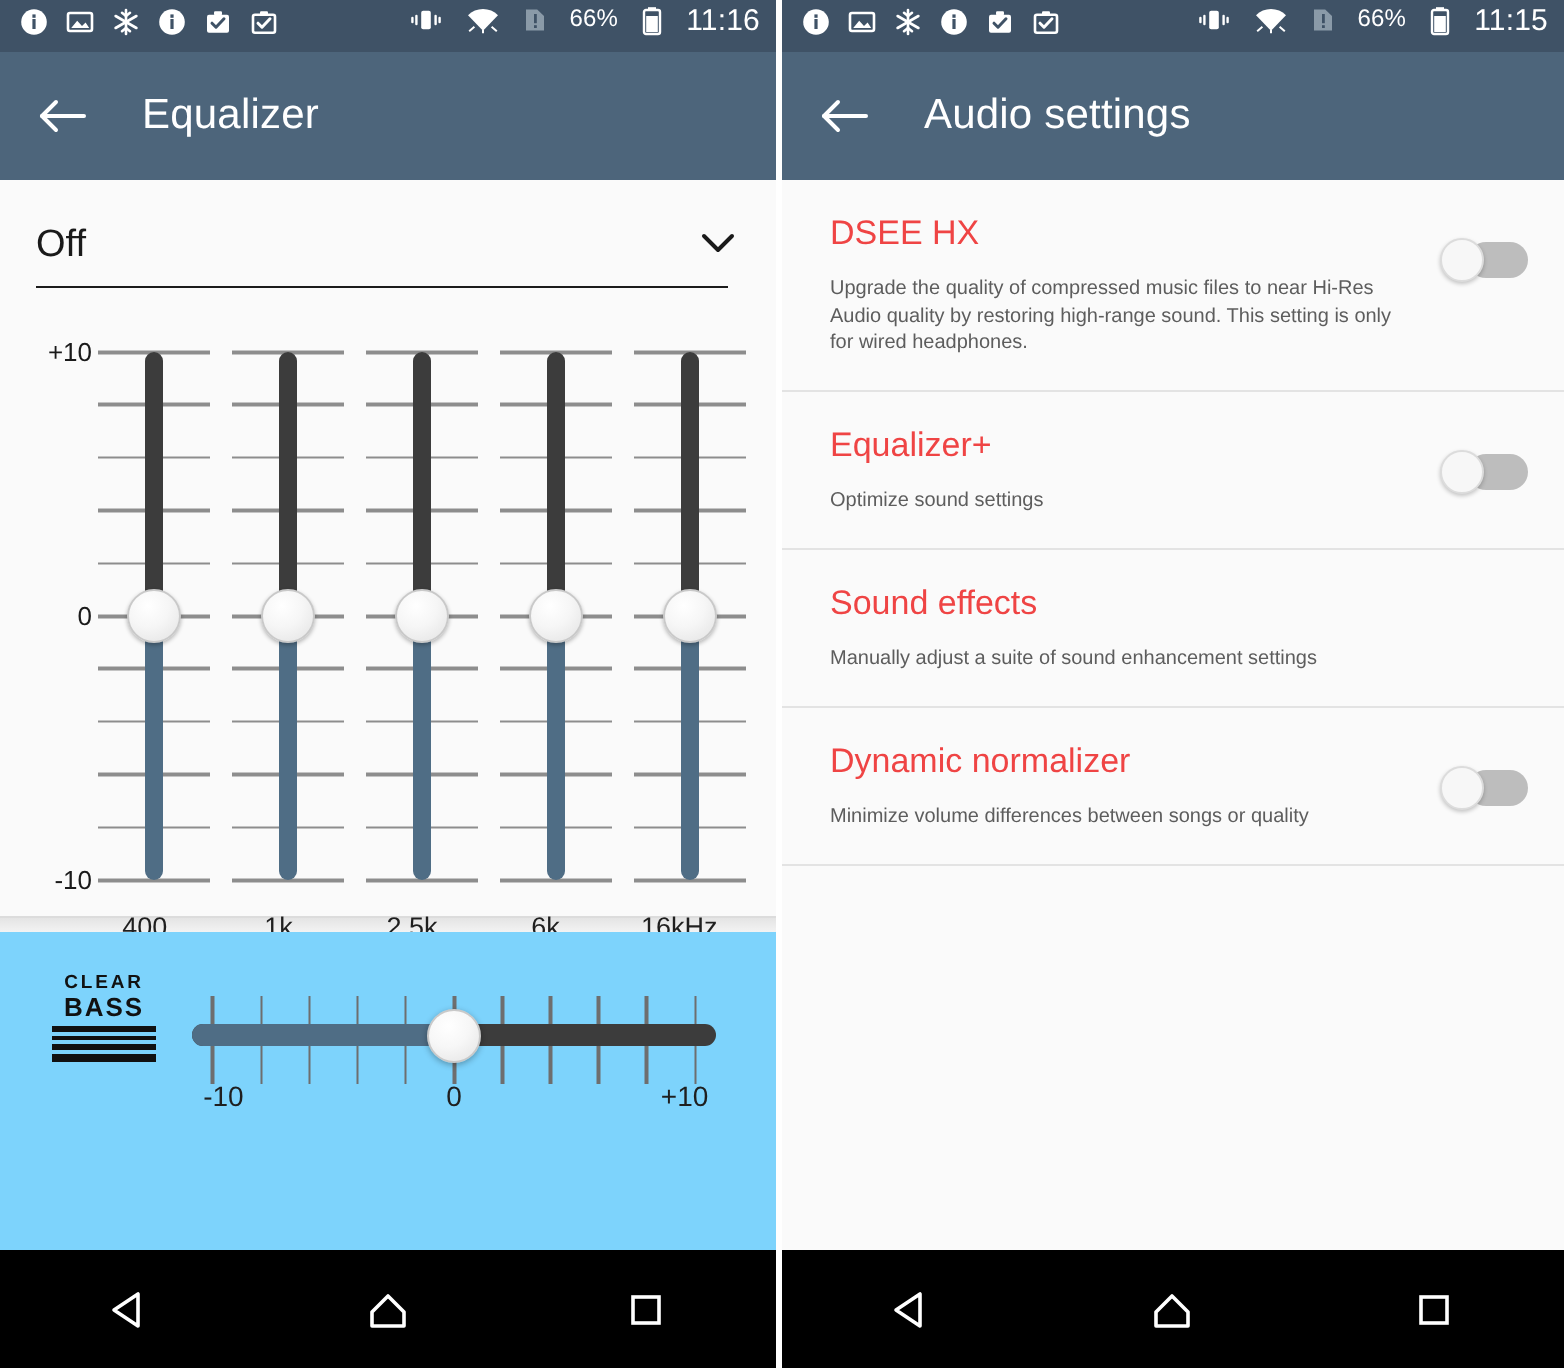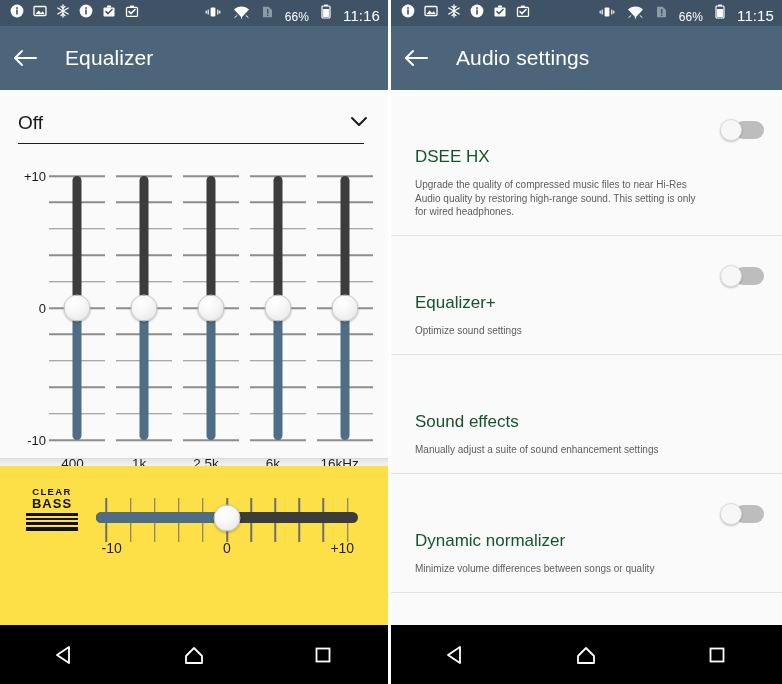--- a/index.html
+++ b/index.html
@@ -14,29 +14,29 @@
   .screen.left  { border-right:3px solid #ffffff; width:391px; }
   .screen.right { width:391px; }
 
   
   .statusbar {
     height:26px; background:#3f5266; flex:0 0 26px;
     display:flex; align-items:center; padding:0 8px 0 10px; color:#ffffff;
   }
   .sb-left { display:flex; align-items:center; gap:9px; }
   .sb-spacer { flex:1 1 auto; }
-  .sb-right { display:flex; align-items:flex-end; gap:12px; }
+  .sb-right { display:flex; align-items:flex-start; gap:12px; }
   .sb-ico { display:block; }
   .sb-text { font-size:15px; letter-spacing:.1px; color:#ffffff; font-weight:400; line-height:1; }
   .sb-pct { font-size:12px; }
 
   
   .appbar {
     height:64px; flex:0 0 64px; background:#4d657b;
-    display:flex; align-items:center; padding-left:11px; gap:26px;
+    display:flex; align-items:center; padding-left:17px; gap:26px;
   }
   .back-btn { width:28px; height:28px; display:flex; align-items:center; justify-content:center; cursor:pointer; }
   .appbar-title { color:#ffffff; font-size:21px; font-weight:400; letter-spacing:.1px; }
 
   
   .eq-body { flex:1 1 auto; background:#fafafa; display:flex; flex-direction:column; position:relative; }
 
   .preset {
     margin:22px 24px 0 18px; padding-bottom:9px;
     border-bottom:1.6px solid #1c1c1c;
@@ -65,21 +65,21 @@
     transform:translate(-50%,-50%);
     background:radial-gradient(circle at 38% 30%, #ffffff 0%, #f6f6f6 45%, #e2e2e2 100%);
     border:1px solid #c9c9c9; box-shadow:0 1px 2px rgba(0,0,0,.28); cursor:pointer;
   }
   .band-label {
     position:absolute; left:0; right:10px; text-align:center; font-size:13.5px; color:#1f1f1f;
   }
 
   
   .cb-sep { height:8px; background:linear-gradient(#e4e4e4,#f3f3f3); flex:0 0 8px; border-top:1px solid #dcdcdc; }
-  .cb-panel { flex:1 1 auto; background:#fde047; position:relative; }
+  .cb-panel { flex:1 1 auto; background:#7dd3fc; position:relative; }
   .cb-logo { position:absolute; left:26px; top:534px; }
   .logo-box { width:52px; }
   .logo-clear { font-size:9.5px; font-weight:700; letter-spacing:1.4px; color:#111; text-align:center; font-family:"Liberation Sans", sans-serif; }
   .logo-bass  { font-size:13px; font-weight:700; letter-spacing:1px; color:#111; text-align:center; margin-top:-1px; }
   .logo-bars { margin-top:2px; }
   .logo-bars div { background:#111; margin-bottom:2px; }
 
   .cb-slider-wrap { position:absolute; left:96px; right:30px; top:0; height:100%; }
   .cb-ticks { position:absolute; left:0; right:0; top:18px; height:44px; }
   .cb-tick { position:absolute; top:0; width:1.5px; height:44px; background:#6e6e6e; transform:translateX(-50%); }
@@ -94,21 +94,21 @@
   .cb-labels { position:absolute; left:0; right:0; top:60px; height:20px; }
   .cb-lab { position:absolute; font-size:14px; color:#1f1f1f; transform:translateX(-50%); }
 
   
   .settings { flex:1 1 auto; background:#fafafa; overflow:hidden; }
   .srow {
     display:flex; align-items:flex-start; padding:16px 18px 16px 24px;
     border-bottom:1px solid #e3e3e3; cursor:pointer; background:#fafafa;
   }
   .srow-text { flex:1 1 auto; padding-right:10px; }
-  .srow-title { font-size:17px; color:#14532d; line-height:1.3;margin-top:40px; }
+  .srow-title { font-size:17px; color:#ef4444; line-height:1.3; }
   .srow-sub { font-size:10px; color:#5d5d5d; line-height:1.37; margin-top:10px; }
   .toggle-wrap { flex:0 0 auto; width:48px; padding-top:14px; display:flex; justify-content:flex-end; }
   .toggle { position:relative; width:44px; height:20px; cursor:pointer; }
   .toggle-track {
     position:absolute; right:0; top:1px; width:30px; height:18px; border-radius:9px; background:#bdbdbd;
   }
   .toggle-knob {
     position:absolute; left:0; top:-1px; width:22px; height:22px; border-radius:50%;
     background:#f7f7f7; border:1px solid #dcdcdc; box-shadow:0 1px 2px rgba(0,0,0,.22);
   }

